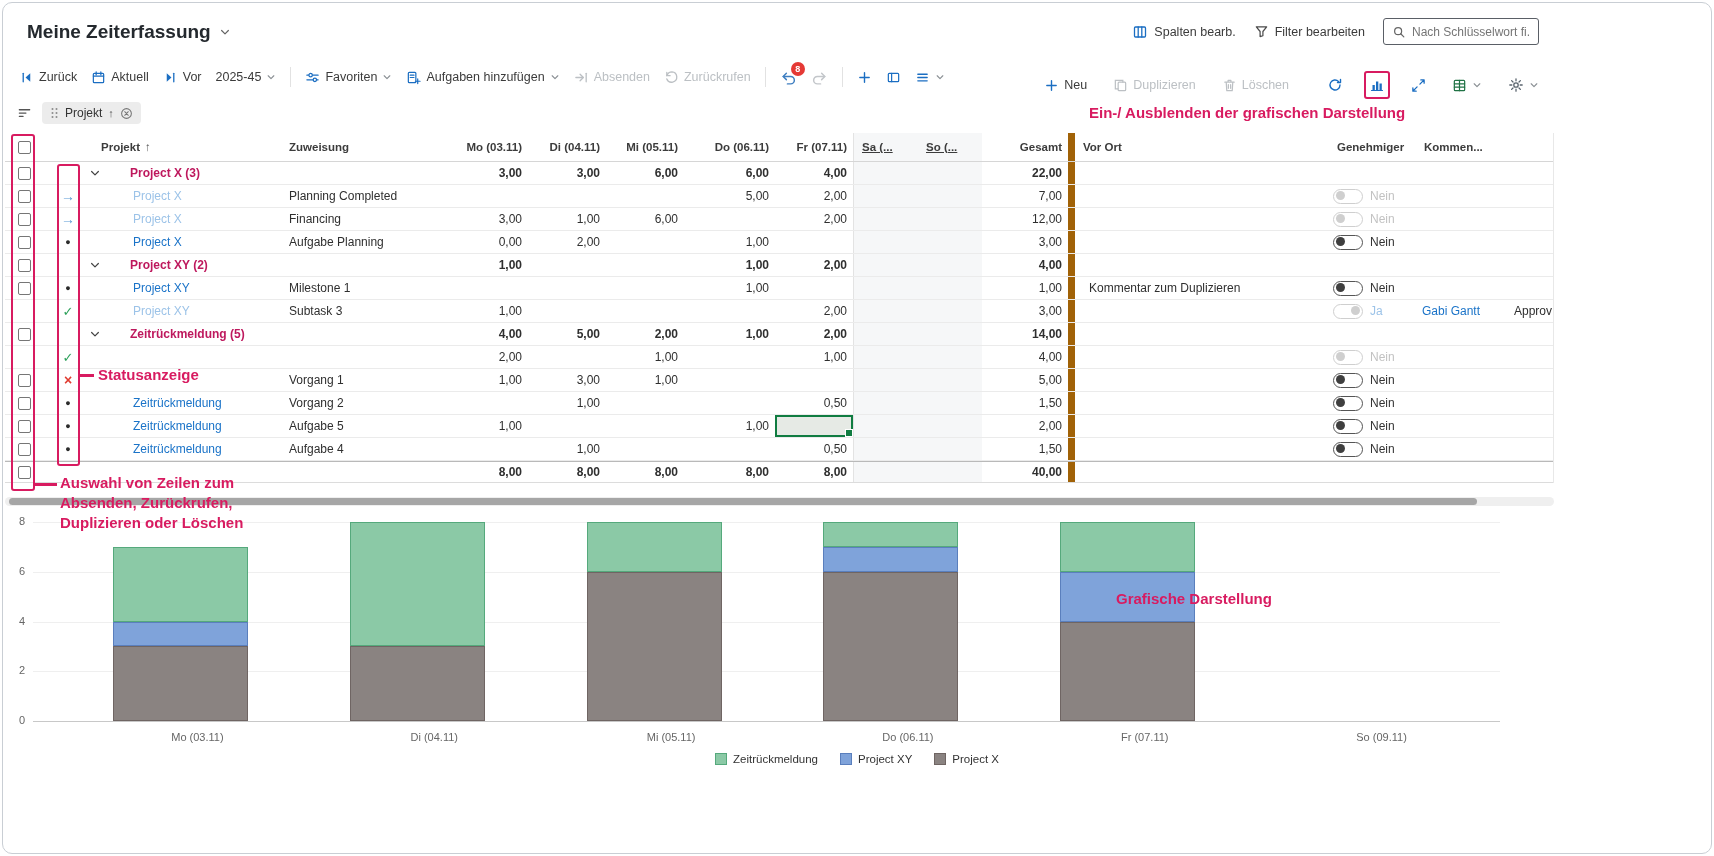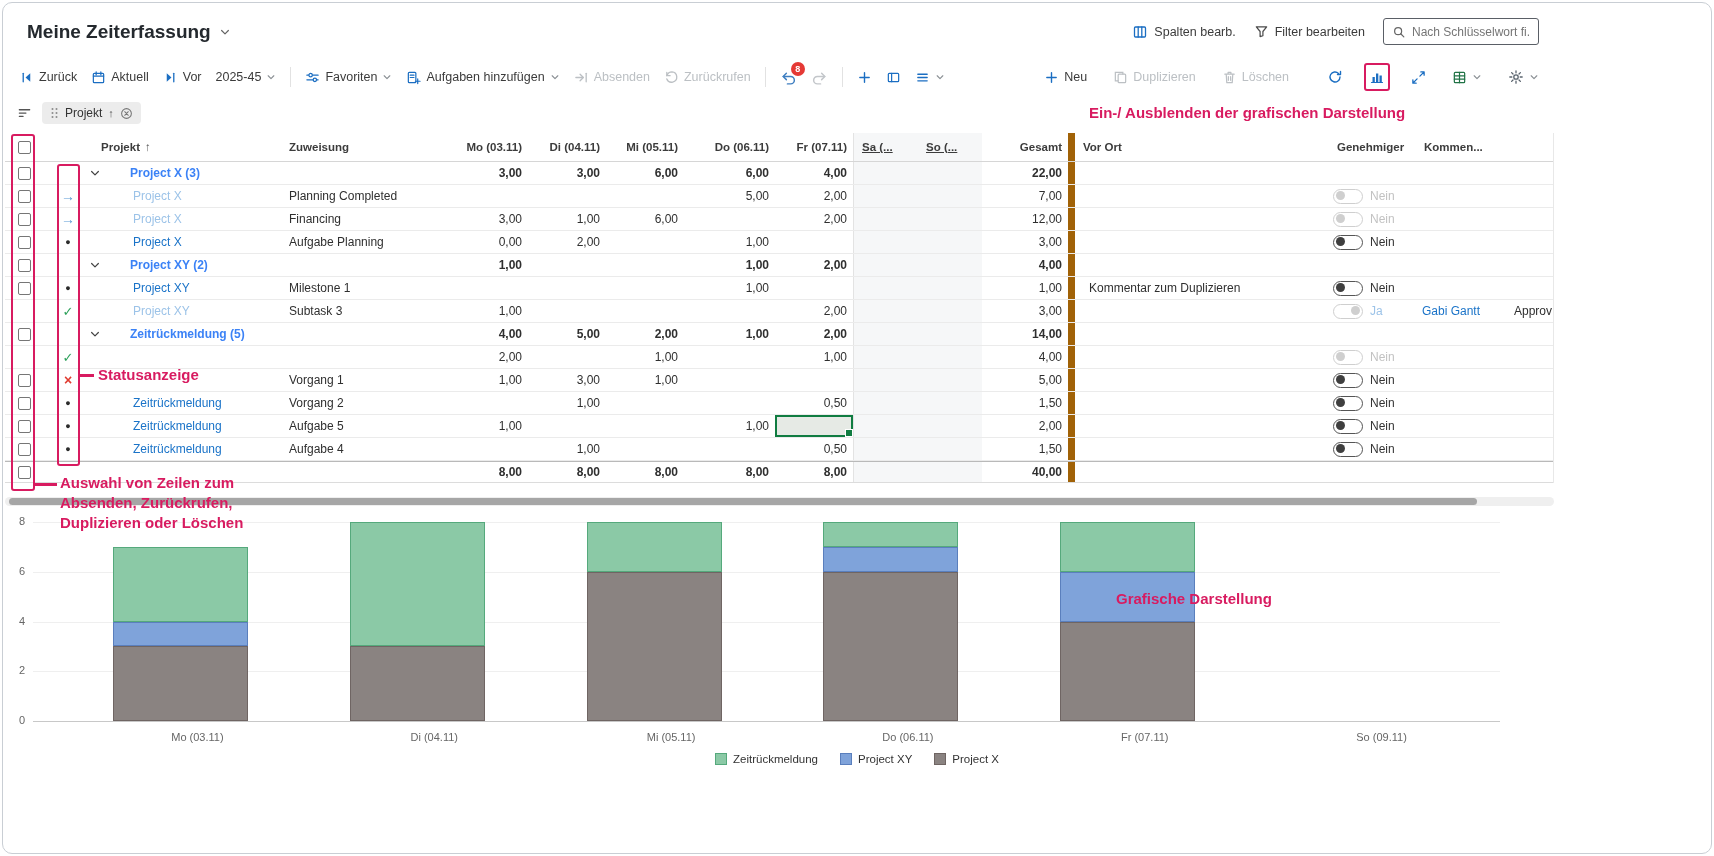--- a/index.html
+++ b/index.html
@@ -10,21 +10,21 @@
   .hd-title { position:absolute; left:24px; top:18px; display:flex; align-items:center; gap:8px; }
   .title { font-size:19px; font-weight:700; color:#24292e; }
   .hd-right { position:absolute; right:172px; top:15px; display:flex; align-items:center; gap:18px; }
   .hbtn { display:flex; align-items:center; gap:6px; font-size:12.5px; color:#3b3b3b; cursor:pointer; white-space:nowrap; }
   .search { display:flex; align-items:center; gap:6px; border:1.6px solid #5a5f66; border-radius:3px; height:27px; padding:0 8px; width:156px; background:#fff; }
   .search input { border:none; outline:none; font-size:12px; color:#6b6f75; width:100%; font-family:inherit; background:transparent; }
 
   
   .tbar { position:absolute; top:54px; left:0; right:0; height:40px; }
   .tb-left { position:absolute; left:16px; top:0; height:100%; display:flex; align-items:center; gap:14px; }
-  .tb-right { position:absolute; right:172px; top:0; height:100%; display:flex; align-items:center; gap:26px; }
+  .tb-right { position:absolute; right:172px; top:8px; height:100%; display:flex; align-items:center; gap:26px; }
   .tbtn { display:flex; align-items:center; gap:5px; font-size:12.5px; color:#3b3b3b; cursor:pointer; white-space:nowrap; position:relative; }
   .tbtn.dis { color:#bcc0c4; }
   .sep { width:1px; height:20px; background:#e2e2e2; }
   .chevd { color:#8a8f94; }
   .ibtn { position:relative; display:flex; align-items:center; }
   .badge { position:absolute; top:-7px; right:-8px; min-width:14px; height:14px; border-radius:8px; background:#e53935; color:#fff; font-size:9px; line-height:14px; text-align:center; padding:0 2px; font-weight:700; }
   .pbox-ic { position:absolute; left:-5px; top:-6px; right:-5px; bottom:-6px; border:2px solid #d81b60; border-radius:3px; pointer-events:none; }
   .gap-l { margin-left:12px; }
 
   
@@ -54,21 +54,21 @@
   .c-proj.ind { padding-left:50px; }
   .sort { color:#555; margin-left:5px; font-weight:400; }
   .cb { width:13px; height:13px; border:1.5px solid #767676; border-radius:2px; background:#fff; display:inline-block; }
   .st { display:inline-block; }
   .st-sent { color:#5b9bd5; font-size:14px; }
   .st-dot { color:#2b2b2b; font-size:9px; }
   .st-ok { color:#2ca05a; font-weight:700; font-size:13px; }
   .st-rejected { color:#e03c31; font-weight:700; font-size:14px; }
   .plink { color:#1a73c8; cursor:pointer; }
   .plink.muted { color:#9cc3e8; }
-  .grp-l { color:#3b82f6;padding-left:21px; }
+  .grp-l { color:#be185d;padding-left:21px; }
   .selcell { box-shadow:inset 0 0 0 2px #107c41; background:#e6eae5; position:relative; }
   .selcell::after { content:''; position:absolute; right:0; bottom:0; width:6px; height:6px; background:#107c41; border:1px solid #fff; }
   .tg { width:30px; height:15px; border-radius:8px; border:1.5px solid #555; position:relative; background:#fff; flex:0 0 auto; display:inline-block; cursor:pointer; }
   .tg::after { content:''; position:absolute; top:1.5px; left:2px; width:9px; height:9px; border-radius:50%; background:#3f3f3f; }
   .tg.dis { border-color:#cfcfcf; }
   .tg.dis::after { background:#cfcfcf; }
   .tg.on::after { left:auto; right:2px; }
   .vol { font-size:12px; color:#333; }
   .vol.dis { color:#c2c2c2; }
   .vol.ja { color:#9cc3e8; }

